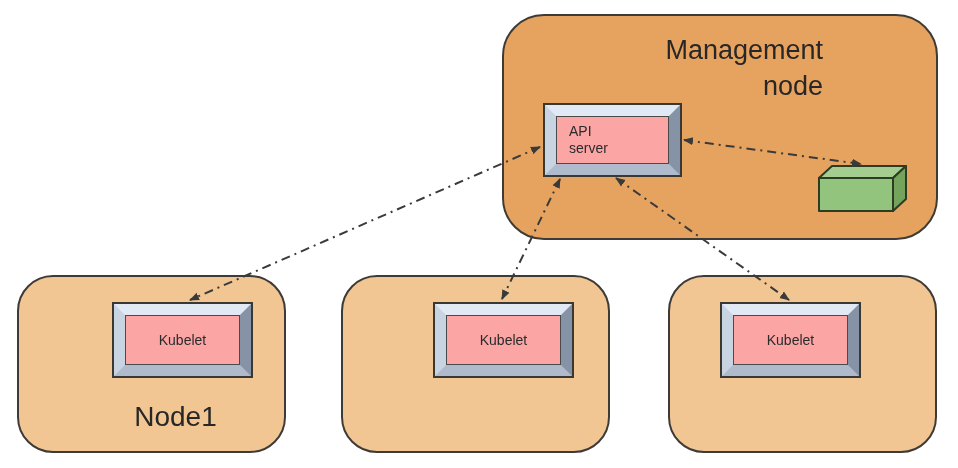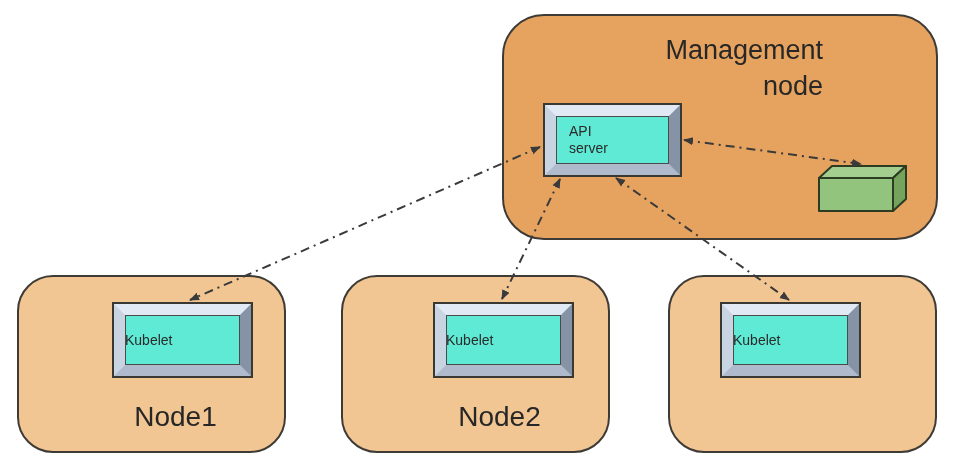--- a/index.html
+++ b/index.html
@@ -50,21 +50,21 @@
     width: 100%;
     text-align: center;
     font-size: 28px;
     color: #272727;
     padding-left: 48px;
   }
 
   
   .bevel-box {
     position: absolute;
-    background: #5eead4;
+    background: #fca5a5;
     border: 11px solid;
     border-color: #E1EAF4 #8693A6 #AFBBCC #C9D4E2;
     outline: 2px solid #3A3833;
     box-shadow: inset 0 0 0 1px #4A4A4A;
     z-index: 3;
     display: flex;
     align-items: center;
   }
   .api-box {
     left: 545px; top: 105px;
@@ -76,21 +76,21 @@
     color: #2B2B2B;
     padding-left: 13px;
     width: 62px; 
   }
   .kubelet-box {
     top: 27px;
     width: 137px; height: 72px;
   }
   .kubelet-box .box-label {
     width: 100%;
-    text-align: left;
+    text-align: center;
     font-size: 14px;
     color: #2B2B2B;
   }
 
   
   .ca-label {
     position: absolute;
     left: 819px; top: 178px;
     width: 74px; height: 33px;
     display: flex; align-items: center; justify-content: center;
@@ -130,21 +130,20 @@
     <div class="bevel-box kubelet-box" style="left:95px;">
       <div class="box-label">Kubelet</div>
     </div>
     <div class="node-label">Node1</div>
   </div>
 
   <div class="worker-node" style="left:341px;">
     <div class="bevel-box kubelet-box" style="left:92px;">
       <div class="box-label">Kubelet</div>
     </div>
-    <div class="node-label">Node2</div>
   </div>
 
   <div class="worker-node" style="left:668px;">
     <div class="bevel-box kubelet-box" style="left:52px;">
       <div class="box-label">Kubelet</div>
     </div>
   </div>
 
   <div class="ca-label">CA</div>
 

